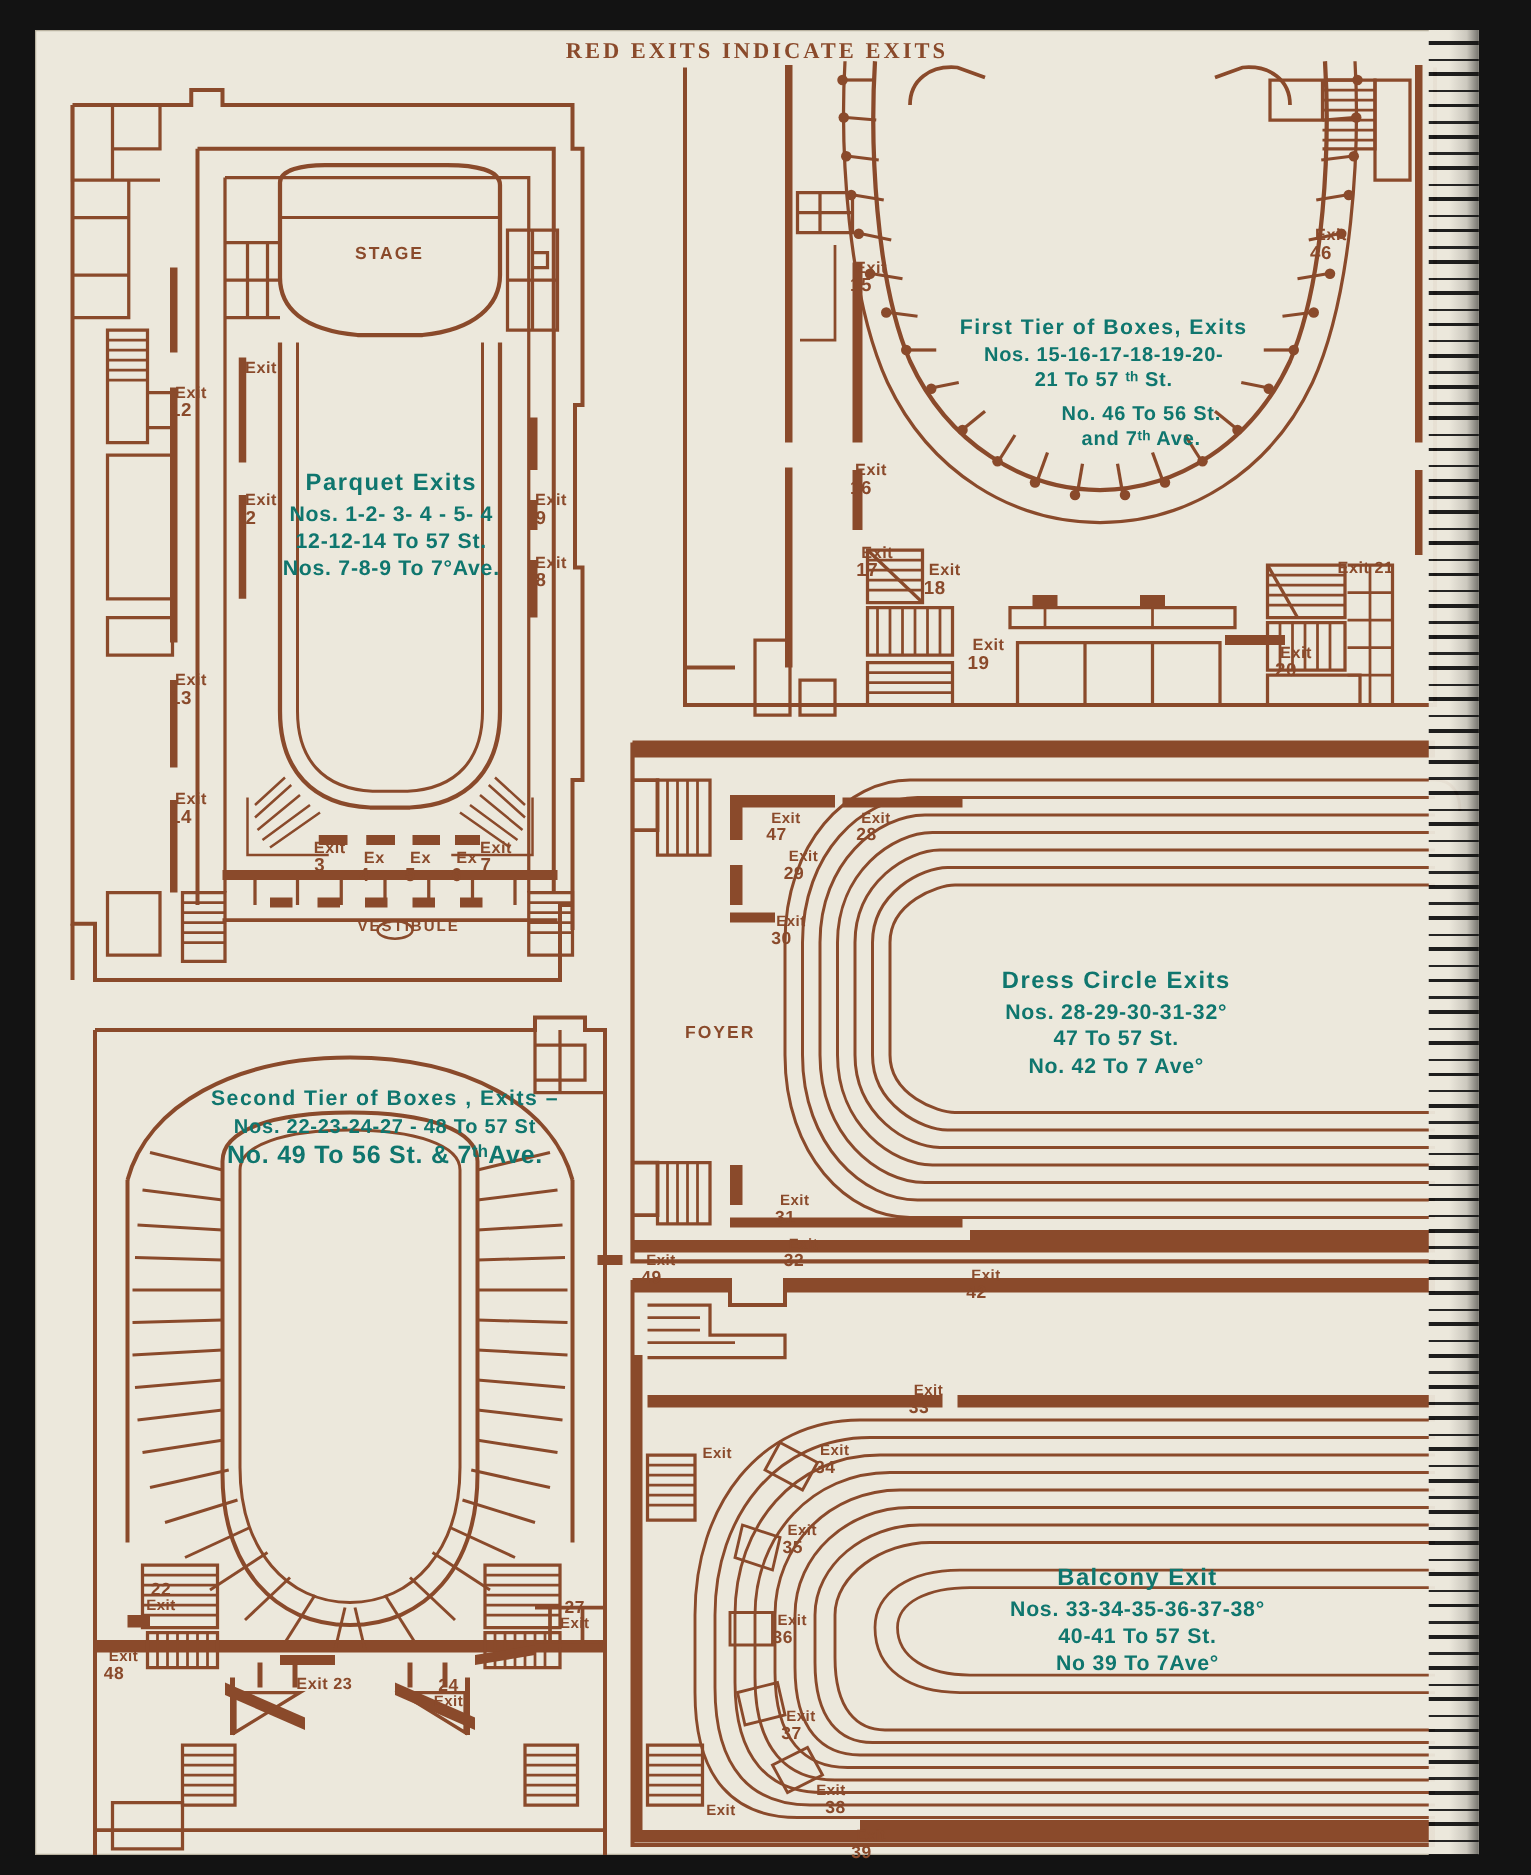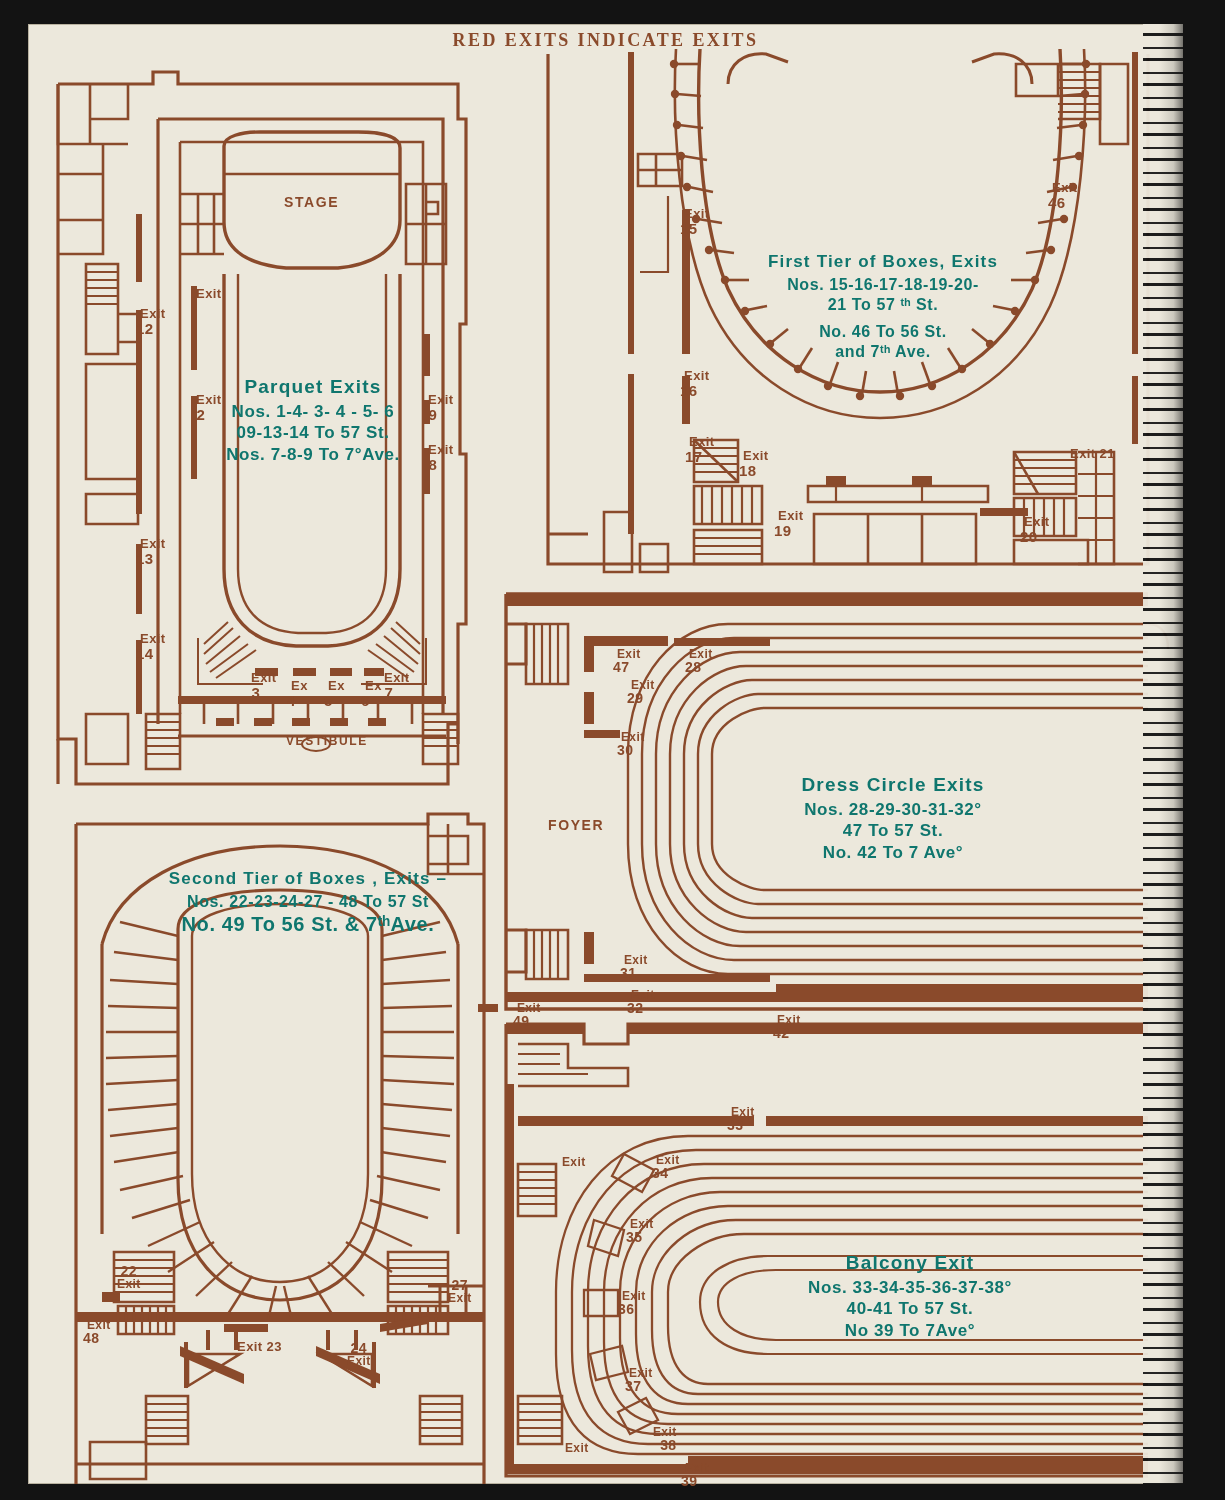--- a/index.html
+++ b/index.html
@@ -394,22 +394,22 @@
 
       <path class="f" d="M660 1432 L1120 1432 L1120 1440 L660 1440 Z"></path>
     </g>
   </svg>
 
   <div class="roomlbl" style="left:256px;top:170px;">STAGE</div>
   <div class="roomlbl" style="left:258px;top:710px;font-size:12px;">VESTIBULE</div>
 
   <div class="blk" style="left:170px;top:352px;width:230px;">
     <span class="t1">Parquet Exits</span>
-    <span class="t2">Nos. 1-4- 3- 4 - 5- 6</span>
-    <span class="t2">09-13-14 To 57 St.</span>
+    <span class="t2">Nos. 1-2- 3- 4 - 5- 4</span>
+    <span class="t2">12-12-14 To 57 St.</span>
     <span class="t2">Nos. 7-8-9  To 7°Ave.</span>
   </div>
 
   <div class="lbl exit" style="left:152px;top:250px;">
     <span>Exit</span></div>
   <div class="lbl exit" style="left:96px;top:270px;">
     <span>Exit</span><span class="n">12</span></div>
   <div class="lbl exit" style="left:152px;top:356px;">
     <span>Exit</span><span class="n">2</span></div>
   <div class="lbl exit" style="left:384px;top:356px;">
@@ -429,21 +429,21 @@
   <div class="lbl exit" style="left:321px;top:642px;">
     <span>Ex</span><span class="n">6</span></div>
   <div class="lbl exit" style="left:340px;top:634px;">
     <span>Exit</span><span class="n">7</span></div>
 
   <div class="blk" style="left:735px;top:228px;width:240px;">
     <span class="t1" style="font-size:17px;">First Tier of Boxes, Exits</span>
     <span class="t2" style="font-size:16px;">Nos. 15-16-17-18-19-20-</span>
     <span class="t2" style="font-size:16px;">21 To 57 ᵗʰ St.</span>
   </div>
-  <div class="blk" style="left:735px;top:298px;width:240px;">
+  <div class="blk" style="left:765px;top:298px;width:240px;">
     <span class="t2" style="font-size:16px;">No.  46 To 56 St.</span>
     <span class="t2" style="font-size:16px;">and 7ᵗʰ Ave.</span>
   </div>
 
   <div class="lbl exit" style="left:640px;top:170px;">
     <span>Exit</span><span class="n">15</span></div>
   <div class="lbl exit" style="left:1008px;top:144px;">
     <span>Exit</span><span class="n">46</span></div>
   <div class="lbl exit" style="left:640px;top:332px;">
     <span>Exit</span><span class="n">16</span></div>

